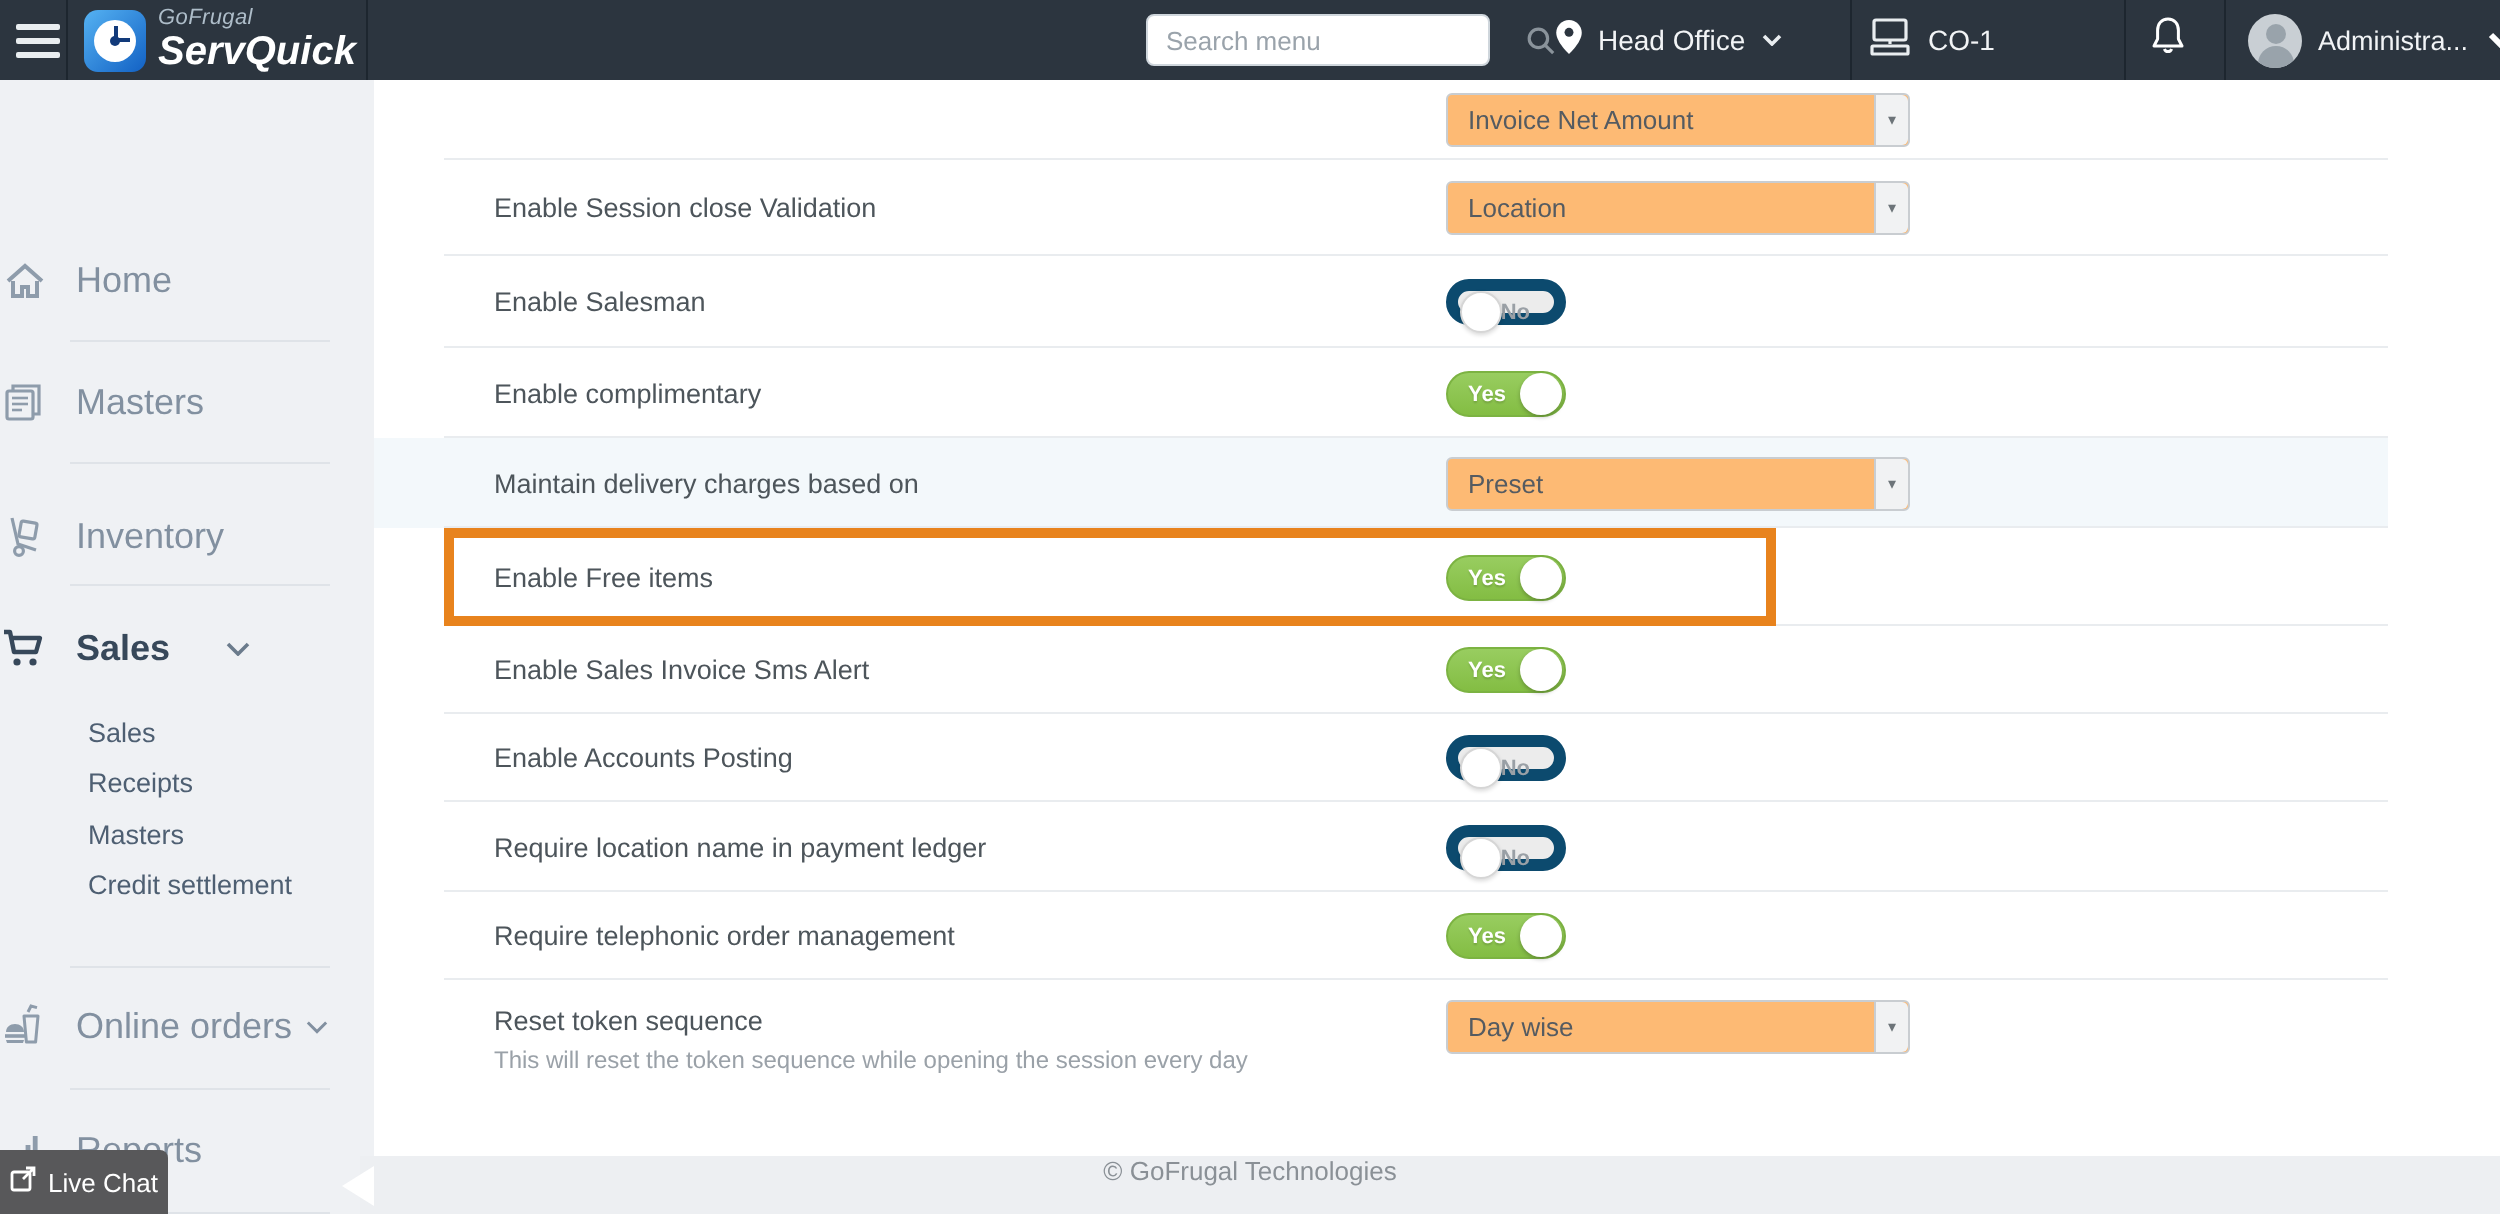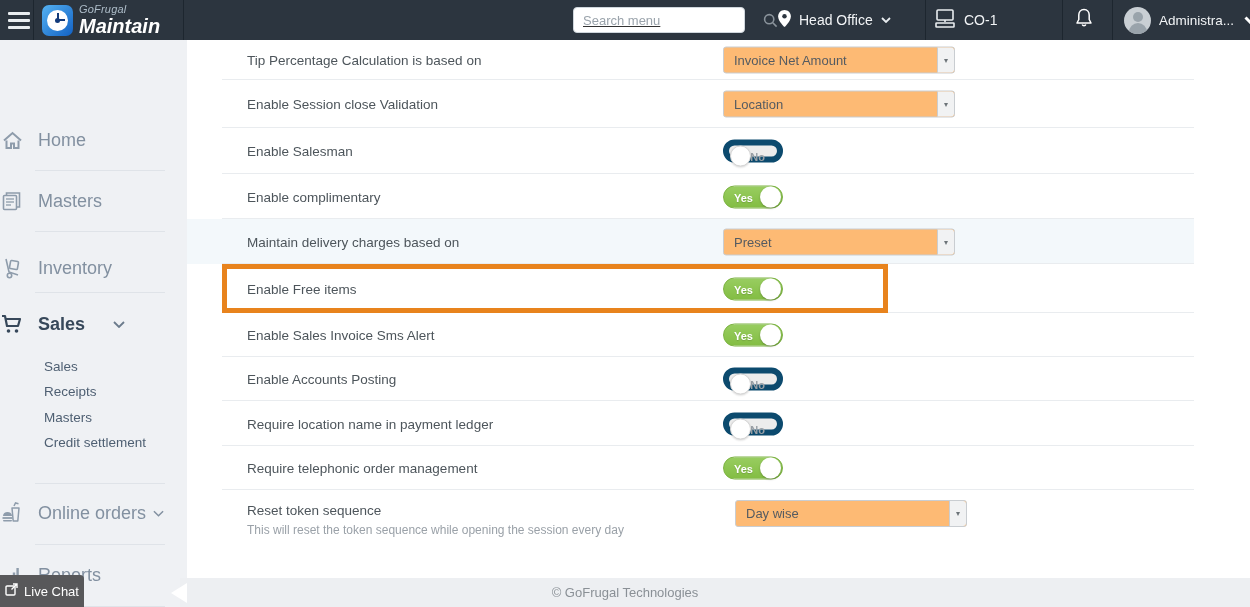--- a/index.html
+++ b/index.html
@@ -17,21 +17,21 @@
   .brand-icon { width:31px; height:31px; border-radius:7px; background:linear-gradient(135deg,#55b2f2,#1261c4); position:relative; }
   .brand-icon .clockface { position:absolute; left:5px; top:5px; width:21px; height:21px; border-radius:50%; background:#fff; }
   .brand-icon .hub { position:absolute; left:13px; top:13px; width:5px; height:5px; border-radius:50%; background:#123a7a; }
   .brand-icon .hand1 { position:absolute; left:15px; top:8px; width:2px; height:8px; background:#123a7a; }
   .brand-icon .hand2 { position:absolute; left:15px; top:14px; width:8px; height:2px; background:#123a7a; }
   .brand-text { margin-left:6px; font-style:italic; line-height:1; }
   .brand-small { font-size:11px; color:#aebdc9; letter-spacing:.2px; }
   .brand-large { font-size:20px; color:#ffffff; font-weight:bold; margin-top:1px; }
 
   .search-wrap { position:absolute; left:573px; top:7px; width:172px; height:26px; background:#fff; border:1px solid #cfd6dc; border-radius:4px; display:flex; align-items:center; }
-  .search-wrap input { flex:1; border:none; outline:none; background:transparent; font-size:13px; color:#333; padding:0 4px 0 9px; font-family:"Liberation Sans",sans-serif;text-decoration:underline; }
+  .search-wrap input { flex:1; border:none; outline:none; background:transparent; font-size:13px; color:#333; padding:0 4px 0 9px; font-family:"Liberation Sans",sans-serif; }
   .search-wrap input::placeholder { color:#9aa3ab; }
   .search-icon { width:22px; color:#8a939b; display:flex; align-items:center; }
 
   .tb-group { position:absolute; top:0; height:40px; display:flex; align-items:center; gap:8px; font-size:14px; color:#f2f4f6; cursor:pointer; }
   .loc-group { left:778px; }
   .term-group { left:934px; }
   .bell-group { left:1074px; }
   .user-group { left:1124px; }
   .chev { display:inline-flex; }
   .avatar { width:27px; height:27px; border-radius:50%; background:#c9cfd4; position:relative; overflow:hidden; }
@@ -60,40 +60,40 @@
   .row::after { content:""; position:absolute; left:35px; right:0; bottom:0; height:1px; background:#e9ecef; }
   .row.nodiv::after { display:none; }
   .r1{height:40px;} .r2{height:48px;} .r3{height:46px;} .r4{height:45px;} .r5{height:45px;}
   .r6{height:49px;} .r7{height:44px;} .r8{height:44px;} .r9{height:45px;} .r10{height:44px;} .r11{height:88px;}
   .row.hl { background:#f3f8fb; }
   .rlabel { position:absolute; left:60px; top:50%; transform:translateY(-50%); font-size:13.5px; color:#4d555b; }
   .rlabel-block { position:absolute; left:60px; top:13px; }
   .rlabel-block .main { font-size:13.5px; color:#4d555b; }
   .rlabel-block .desc { font-size:12px; color:#9aa1a8; margin-top:5px; }
   .ctrl { position:absolute; left:536px; top:50%; transform:translateY(-50%); }
-  .ctrl-top { position:absolute; left:548px; top:10px; transform:none; }
+  .ctrl-top { position:absolute; left:536px; top:10px; transform:none; }
 
   .select { width:232px; height:27px; border:1px solid #c9cdd1; border-radius:3px; background:#fdba74; display:flex; align-items:stretch; cursor:pointer; }
   .sel-text { flex:1; display:flex; align-items:center; padding-left:10px; font-size:13px; color:#555b61; }
   .sel-caret { width:17px; border-left:1px solid #c9cdd1; display:flex; align-items:center; justify-content:center; color:#6d7479; font-size:8px; background:#f1f2f3; border-radius:0 3px 3px 0; }
 
   .toggle { width:60px; height:23px; border-radius:12px; position:relative; font-size:11px; font-weight:bold; cursor:pointer; }
   .toggle .knob { position:absolute; top:0px; width:21px; height:21px; border-radius:50%; background:#fff; }
   .toggle.on { background:linear-gradient(#98cd60,#83bd43); border:1px solid #7cb342; }
   .toggle.on .knob { right:1px; box-shadow:0 1px 2px rgba(0,0,0,.25); }
   .toggle.on .t-label { position:absolute; left:10px; top:5px; color:#fff; text-shadow:0 1px 1px rgba(0,0,0,.15); }
   .toggle.off { background:#ececec; border:6px solid #0c4a6e; }
   .toggle.off .knob { left:1px; border:1px solid #d6d6d6; box-shadow:0 1px 2px rgba(0,0,0,.15); }
   .toggle.off .t-label { position:absolute; right:12px; top:5px; color:#9aa0a6; }
 
   .annotation { position:absolute; left:35px; top:224px; width:666px; height:49px; border:5px solid #e8831d; z-index:5; pointer-events:none; }
 
   .notch { position:absolute; left:171px; top:583px; width:0; height:0; border-top:10px solid transparent; border-bottom:10px solid transparent; border-right:16px solid #fff; z-index:6; }
 
-  .footer { position:absolute; left:180px; top:578px; width:1070px; height:29px; background:#edeff2; display:flex; align-items:center; justify-content:center; padding-right:180px; }
+  .footer { position:absolute; left:180px; top:578px; width:1070px; height:29px; background:#edeff2; display:flex; align-items:flex-start; justify-content:center; padding-right:180px; }
   .footer span { font-size:13px; color:#8a9096; }
 </style>
 </head>
 <body>
 
 <div class="frame">
 
   <div class="topbar">
     <div class="hamburger">
         <span></span>
@@ -104,21 +104,21 @@
 
     <div class="brand">
       <div class="brand-icon">
         <div class="clockface"></div>
           <div class="hub"></div>
           <div class="hand1"></div>
           <div class="hand2"></div>
       </div>
       <div class="brand-text">
         <div class="brand-small">GoFrugal</div>
-        <div class="brand-large">Maintain</div>
+        <div class="brand-large">ServQuick</div>
       </div>
     </div>
     <div class="tb-divider" style="left:183px"></div>
 
     <div class="search-wrap">
       <input type="text" placeholder="Search menu" style="">
       <span class="search-icon">
         <svg width="15" height="15" viewBox="0 0 15 15">
             <circle cx="6.2" cy="6.2" r="4.6" fill="none" stroke="currentColor" stroke-width="1.6"></circle>
             <line x1="9.8" y1="9.8" x2="13.6" y2="13.6" stroke="currentColor" stroke-width="1.6"></line>
@@ -282,21 +282,20 @@
       </span>
       <span class="slabel">Reports</span>
     </div>
     <div class="sdiv" style="top:566px"></div>
 
   </div>
 
   <div class="card">
 
     <div class="row r1">
-      <div class="rlabel">Tip Percentage Calculation is based on</div>
       <div class="ctrl select">
         <span class="sel-text">Invoice Net Amount</span>
         <span class="sel-caret">▾</span>
       </div>
     </div>
 
     <div class="row r2">
       <div class="rlabel">Enable Session close Validation</div>
       <div class="ctrl select">
         <span class="sel-text">Location</span>

